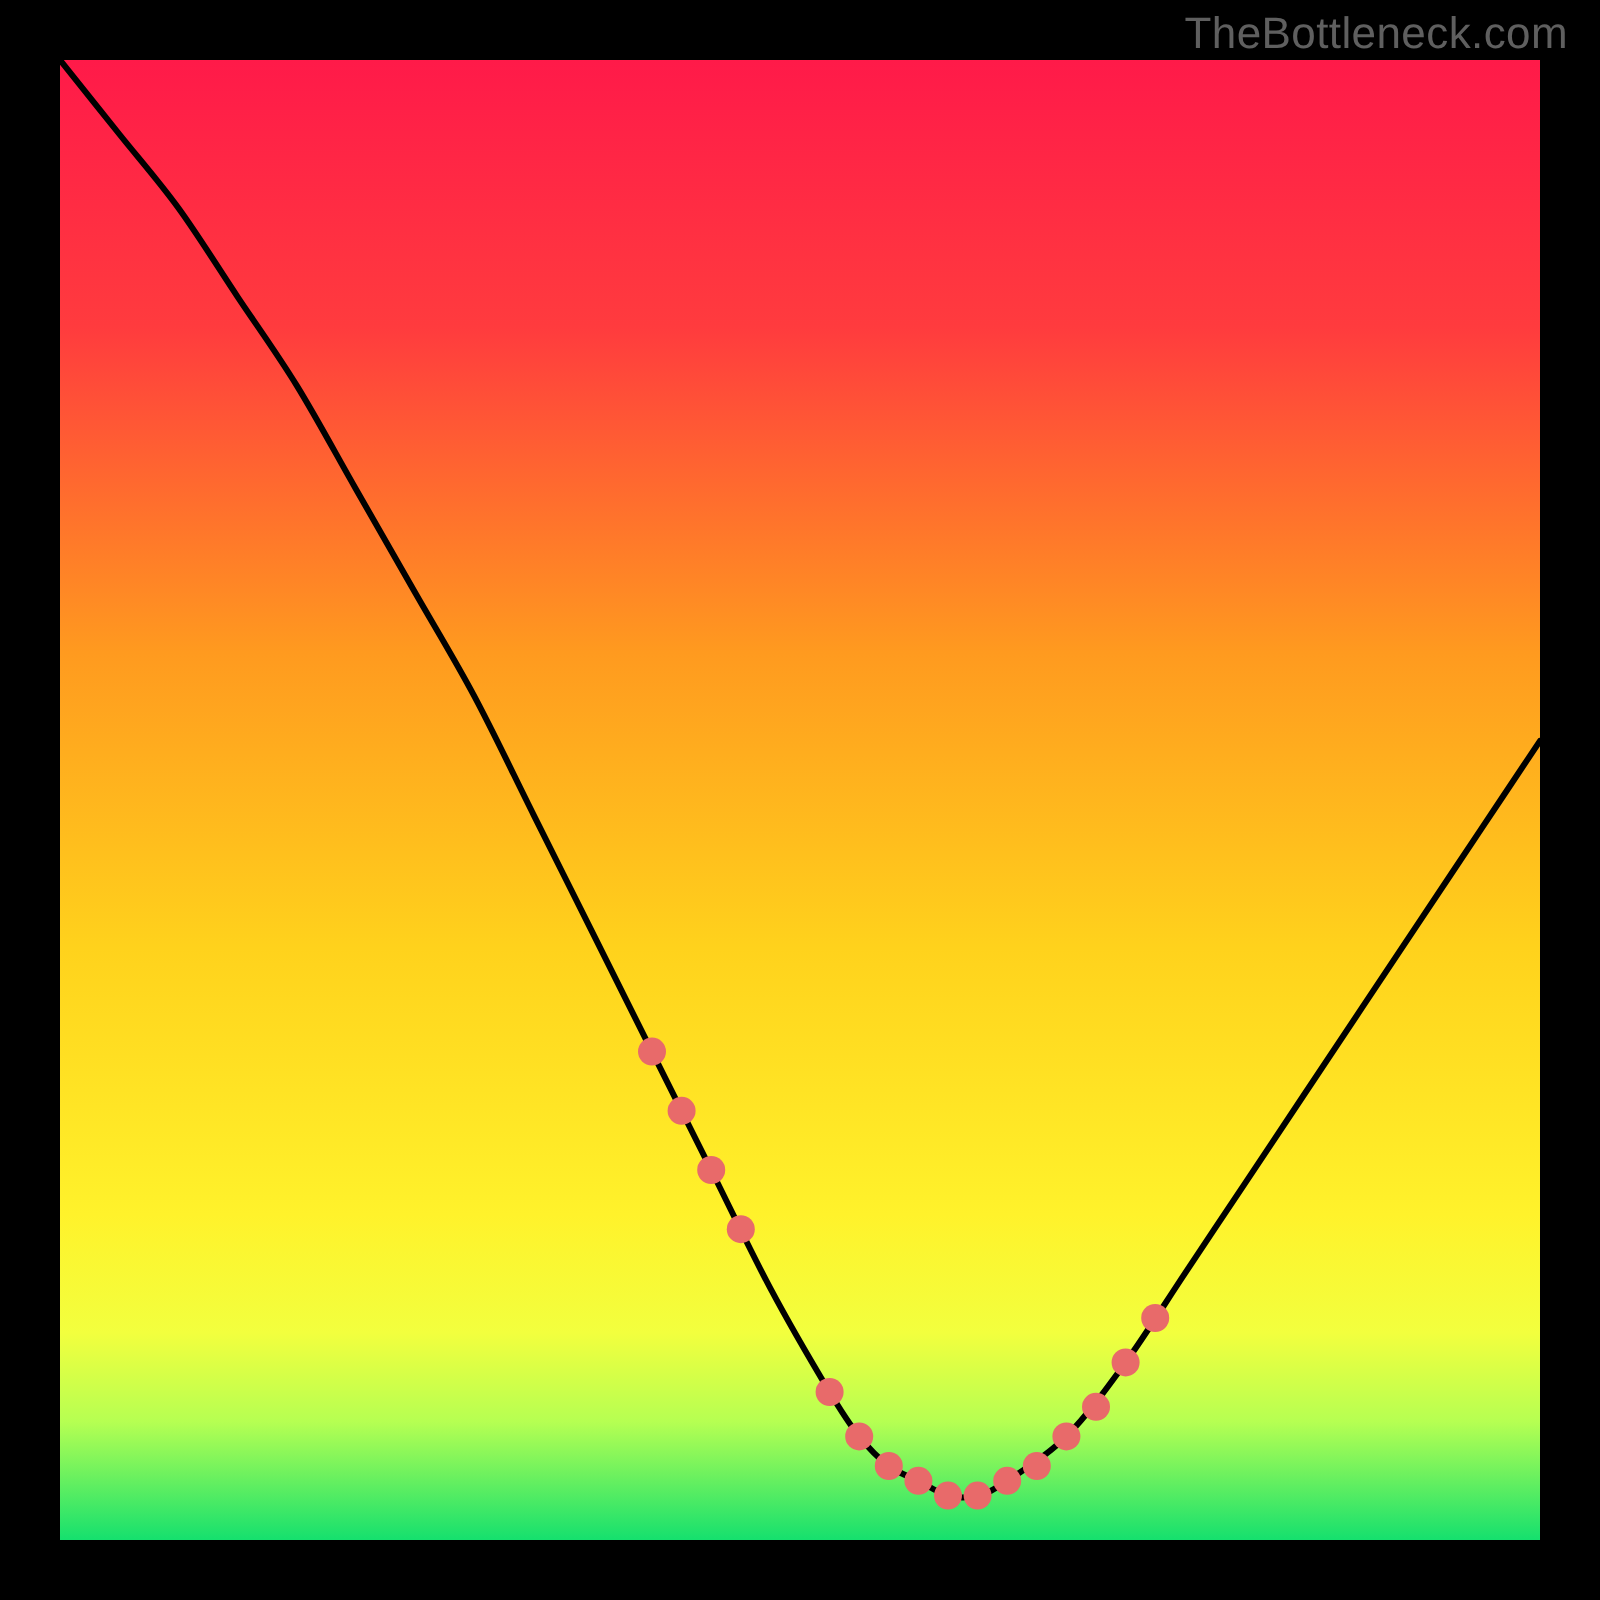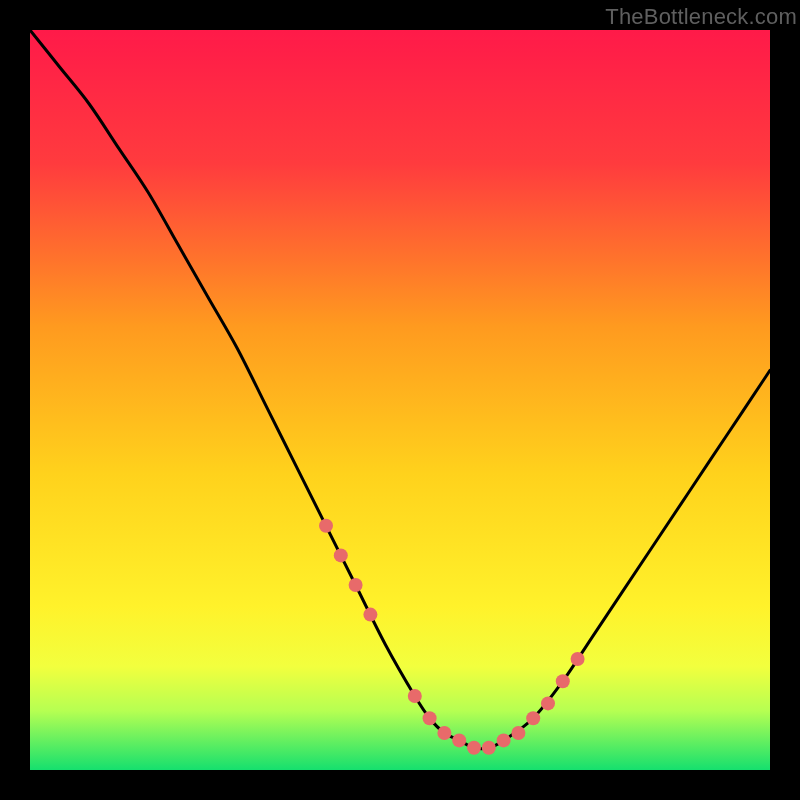--- a/index.html
+++ b/index.html
@@ -22,21 +22,21 @@
   .plot {
     position: absolute;
     left: 0;
     top: 0;
     width: 740px;
     height: 740px;
   }
   .watermark {
     position: absolute;
     top: 4px;
-    right: 3px;
+    right: 16px;
     color: #5f5f5f;
     font-size: 22px;
     font-weight: 500;
     letter-spacing: 0.2px;
   }
   svg { display: block; }
 </style>
 </head>
 <body>
 

